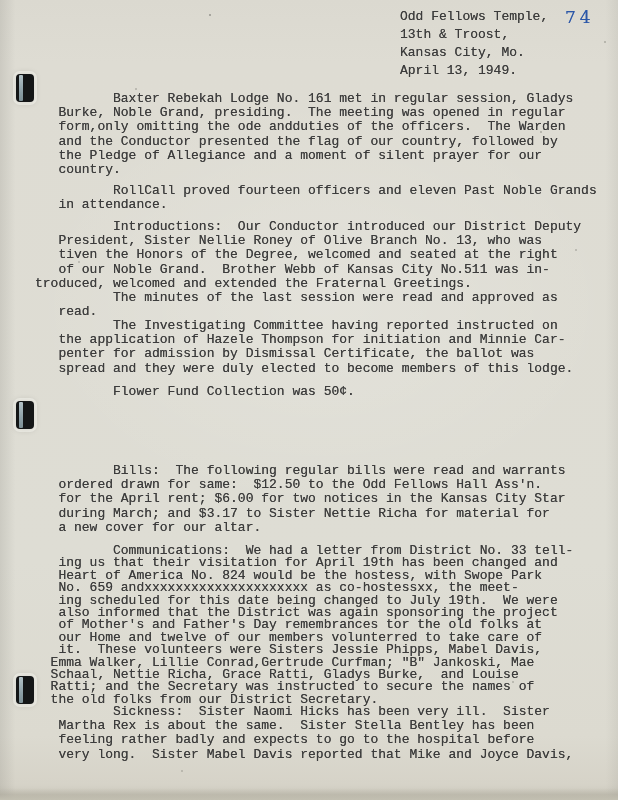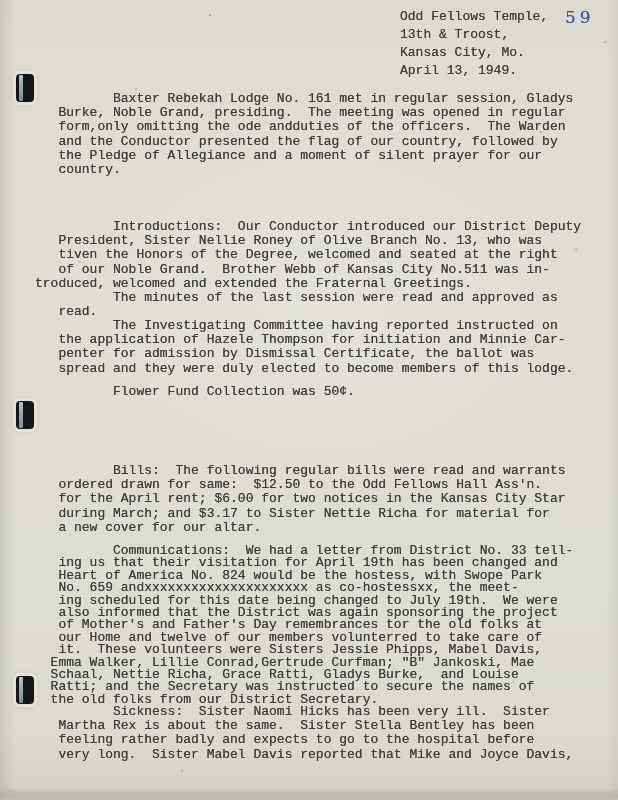--- a/index.html
+++ b/index.html
@@ -72,33 +72,35 @@
 <body>
 
 <div class="page">
 
   <div class="hole hole-1"></div>
   <div class="hole hole-2"></div>
   <div class="hole hole-3"></div>
 
   <div class="specks"></div>
 
-  <div class="pagenum">59</div>
+  <div class="pagenum">74</div>
 
   <div class="letterhead">Odd Fellows Temple,
 13th &amp; Troost,
 Kansas City, Mo.
 April 13, 1949.</div>
 
   <div class="para" style="top:92px">          Baxter Rebekah Lodge No. 161 met in regular session, Gladys
    Burke, Noble Grand, presiding.  The meeting was opened in regular
    form,only omitting the ode andduties of the officers.  The Warden
    and the Conductor presented the flag of our country, followed by
    the Pledge of Allegiance and a moment of silent prayer for our
    country.</div>
+  <div class="para" style="top:184px">          RollCall proved fourteen officers and eleven Past Noble Grands
+   in attendance.</div>
   <div class="para" style="top:220px">          Introductions:  Our Conductor introduced our District Deputy
    President, Sister Nellie Roney of Olive Branch No. 13, who was
    tiven the Honors of the Degree, welcomed and seated at the right
    of our Noble Grand.  Brother Webb of Kansas City No.511 was in-
 troduced, welcomed and extended the Fraternal Greetings.
           The minutes of the last session were read and approved as
    read.</div>
   <div class="para" style="top:319px">          The Investigating Committee having reported instructed on
    the application of Hazele Thompson for initiation and Minnie Car-
    penter for admission by Dismissal Certificate, the ballot was

